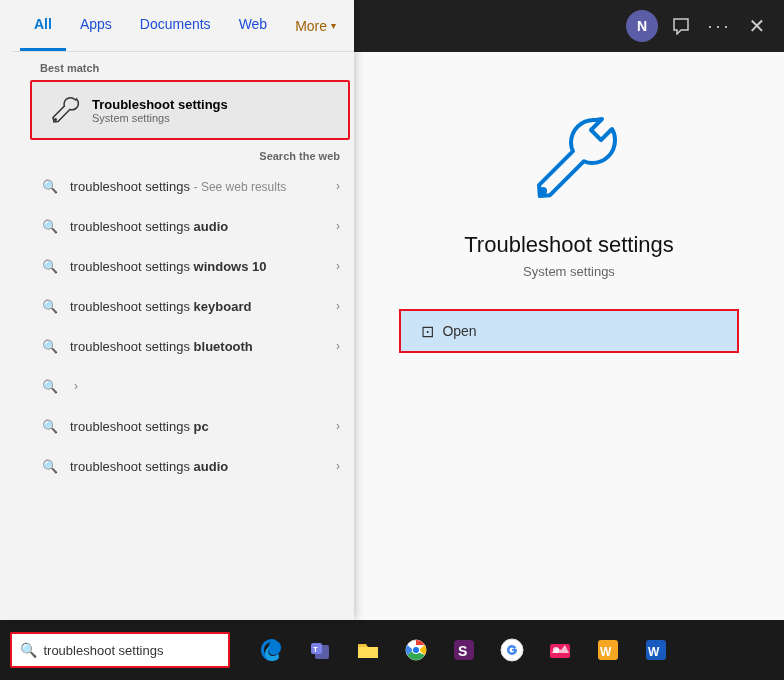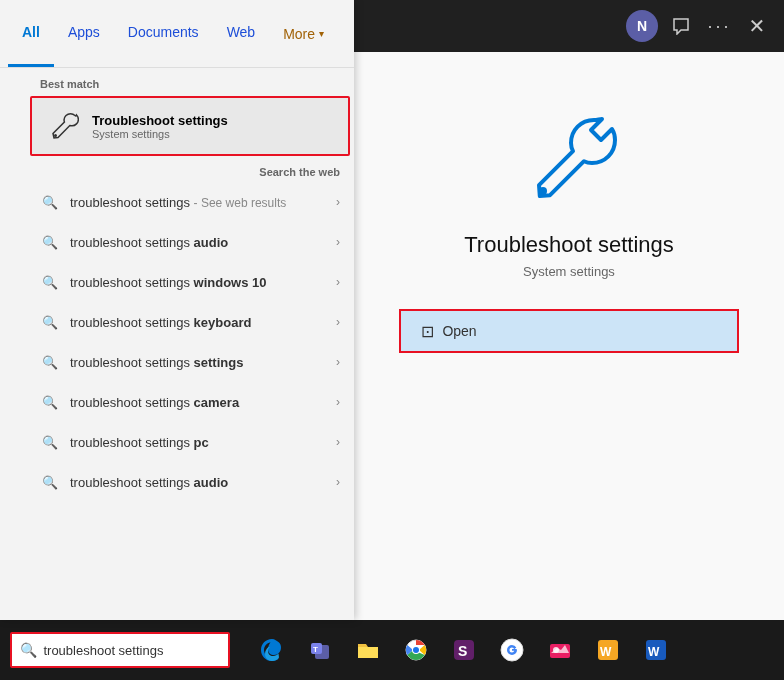--- a/index.html
+++ b/index.html
@@ -26,22 +26,23 @@
       box-shadow: 2px 0 8px rgba(0,0,0,0.2);
     }
 
     
     .tabs {
       display: flex;
       align-items: center;
       background: #f3f3f3;
       border-bottom: 1px solid #ddd;
       padding: 0 8px;
-      height: 68px;
+      height: 52px;
       flex-shrink: 0;
+      margin-left: 12px;
     }
     .tab {
       padding: 8px 14px;
       cursor: pointer;
       font-size: 14px;
       color: #1d4ed8;
       border-bottom: 3px solid transparent;
       height: 100%;
       display: flex;
       align-items: center;
@@ -361,30 +362,27 @@
       <div class="search-icon-wrap">🔍</div>
       <div class="search-item-text">
         troubleshoot settings <b>keyboard</b>
       </div>
       <div class="search-item-chevron">›</div>
     </div>
 
     <div class="search-item">
       <div class="search-icon-wrap">🔍</div>
       <div class="search-item-text">
-        troubleshoot settings <b>settings</b>
-      </div>
-      <div class="search-item-chevron">›</div>
-    </div>
-
-    <div class="search-item">
-      <div class="search-icon-wrap">🔍</div>
-      <div class="search-item-text">
-        troubleshoot settings <b>camera</b>
-      </div>
+        troubleshoot settings <b>bluetooth</b>
+      </div>
+      <div class="search-item-chevron">›</div>
+    </div>
+
+    <div class="search-item">
+      <div class="search-icon-wrap">🔍</div>
       <div class="search-item-chevron">›</div>
     </div>
 
     <div class="search-item">
       <div class="search-icon-wrap">🔍</div>
       <div class="search-item-text">
         troubleshoot settings <b>pc</b>
       </div>
       <div class="search-item-chevron">›</div>
     </div>

